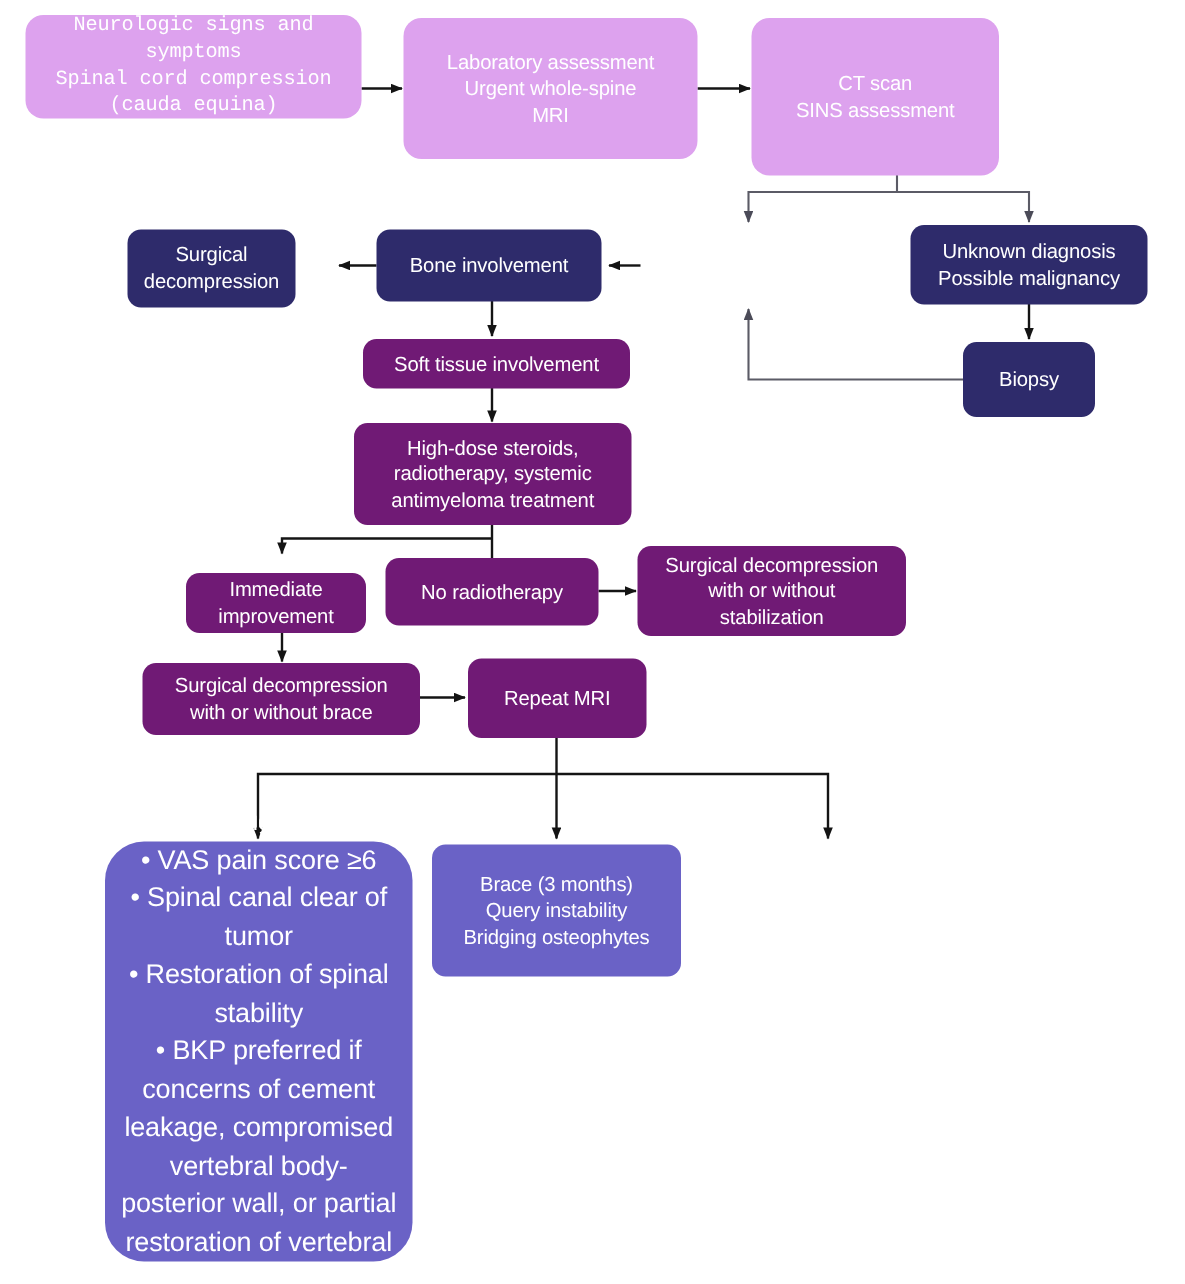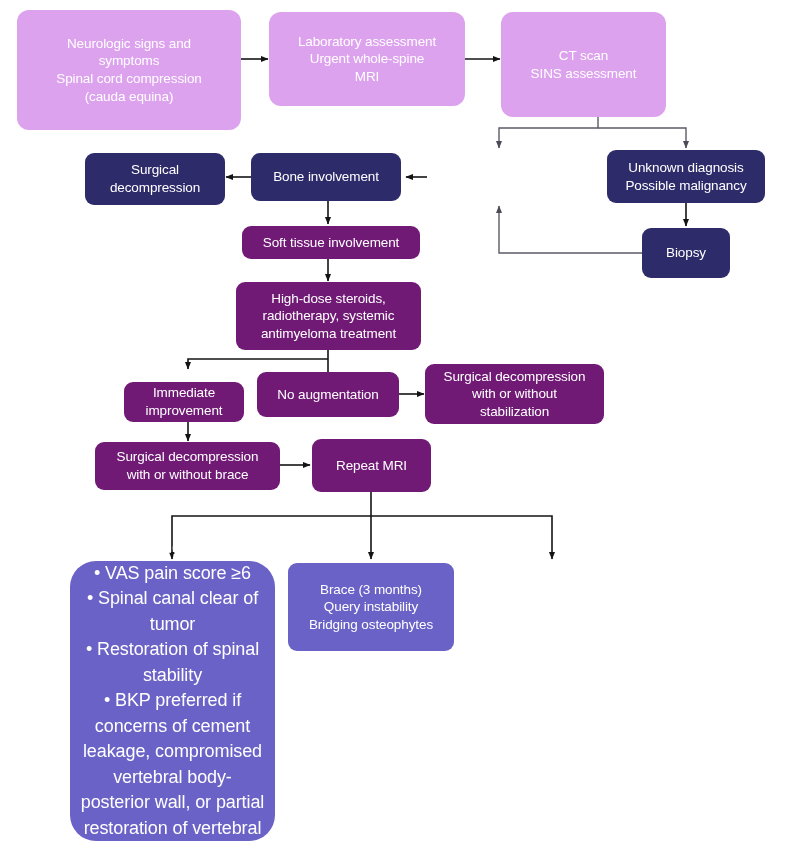--- a/index.html
+++ b/index.html
@@ -87,53 +87,53 @@
 
     <path class="edge-black" d="M188,419 L188,441" marker-end="url(#ahB)"></path>
 
     <path class="edge-black" d="M280,465 L310,465" marker-end="url(#ahB)"></path>
 
     <path class="edge-black" d="M371,491 L371,559" marker-end="url(#ahB)"></path>
     <path class="edge-black" d="M371,516 L172,516 L172,559" marker-end="url(#ahB)"></path>
     <path class="edge-black" d="M371,516 L552,516 L552,559" marker-end="url(#ahB)"></path>
   </svg>
 
-  <div class="node pink" style="left:17px;  top:10px;   width:224px; height:120px;">Neurologic signs and
+  <div class="node pink" style="left:17px;  top:10px;   width:224px; height:69px;font-family:Liberation Mono, monospace;">Neurologic signs and
 symptoms
 Spinal cord compression
 (cauda equina)</div>
 
   <div class="node pink" style="left:269px; top:12px;   width:196px; height:94px;">Laboratory assessment
 Urgent whole-spine
 MRI</div>
 
   <div class="node pink" style="left:501px; top:12px;   width:165px; height:105px;">CT scan
 SINS assessment</div>
 
 
   <div class="node navy" style="left:607px; top:150px;  width:158px; height:53px;">Unknown diagnosis
 Possible malignancy</div>
 
   <div class="node navy" style="left:642px; top:228px;  width:88px;  height:50px;">Biopsy</div>
 
   <div class="node navy" style="left:251px; top:153px;  width:150px; height:48px;">Bone involvement</div>
 
-  <div class="node navy" style="left:85px;  top:153px;  width:140px; height:52px;">Surgical
+  <div class="node navy" style="left:85px;  top:153px;  width:112px; height:52px;">Surgical
 decompression</div>
 
   <div class="node indigo" style="left:242px; top:226px; width:178px; height:33px;">Soft tissue involvement</div>
 
   <div class="node indigo" style="left:236px; top:282px; width:185px; height:68px;">High-dose steroids,
 radiotherapy, systemic
 antimyeloma treatment</div>
 
   <div class="node indigo" style="left:124px; top:382px; width:120px; height:40px;">Immediate
 improvement</div>
 
-  <div class="node indigo" style="left:257px; top:372px; width:142px; height:45px;">No augmentation</div>
+  <div class="node indigo" style="left:257px; top:372px; width:142px; height:45px;">No radiotherapy</div>
 
   <div class="node indigo" style="left:425px; top:364px; width:179px; height:60px;">Surgical decompression
 with or without
 stabilization</div>
 
   <div class="node indigo" style="left:95px;  top:442px; width:185px; height:48px;">Surgical decompression
 with or without brace</div>
 
   <div class="node indigo" style="left:312px; top:439px; width:119px; height:53px;">Repeat MRI</div>
 

